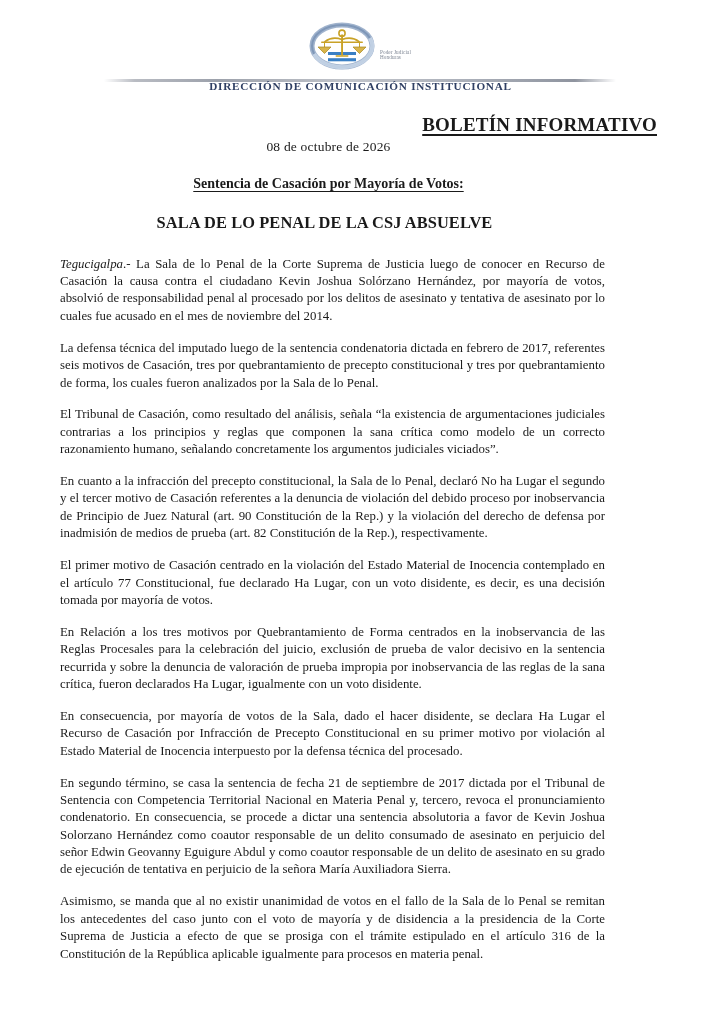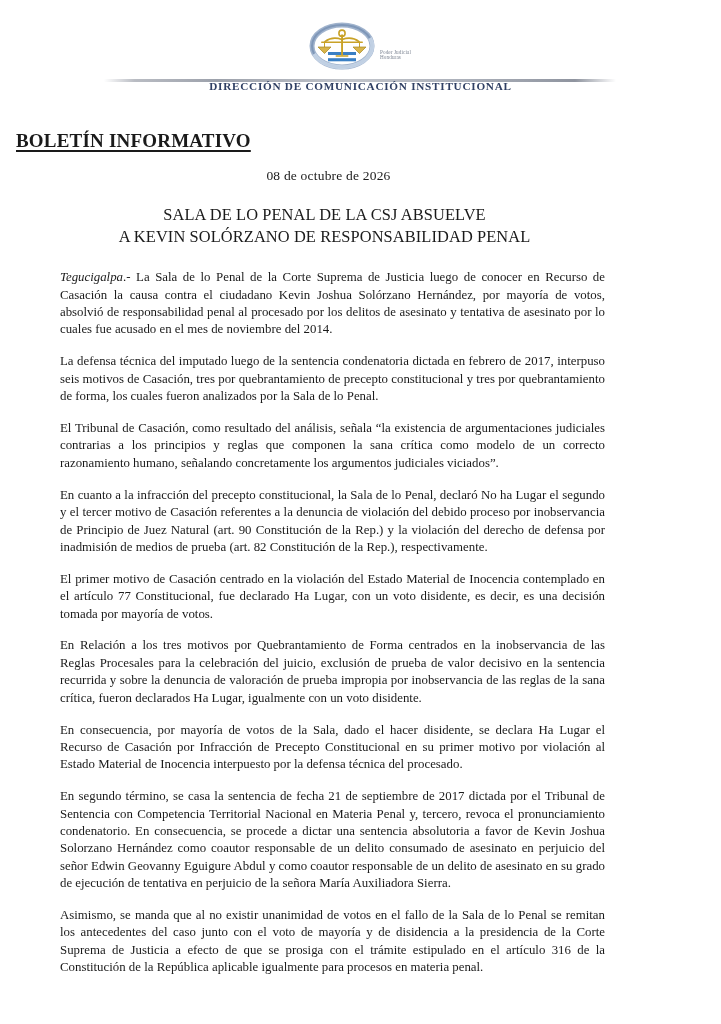--- a/index.html
+++ b/index.html
@@ -77,23 +77,23 @@
     text-align: center;
     font-family: "Liberation Serif", serif;
     font-size: 11.2px;
     font-weight: 700;
     letter-spacing: .75px;
     color: #2f3f63;
   }
 
   
   .bulletin-title {
-    margin: 16px;
+    margin: 0;
     padding-top: 14px;
-    text-align: left;
+    text-align: right;
     font-size: 19px;
     font-weight: 700;
     letter-spacing: .2px;
     text-decoration: underline;
     text-underline-offset: 3px;
     text-decoration-thickness: 1.6px;
   }
   .bulletin-date {
     margin: 3px 0 0 0;
     text-align: center;
@@ -107,21 +107,21 @@
     font-size: 14px;
     font-weight: 700;
     text-decoration: underline;
     text-underline-offset: 2.5px;
     text-decoration-thickness: 1.4px;
   }
   .headline {
     margin: 20px 8px 0 0;
     text-align: center;
     font-size: 16.4px;
-    font-weight: 400;
+    font-weight: 700;
     line-height: 1.32;
     letter-spacing: .1px;
   }
   .headline .hl-line { display: block; }
 
   
   .body-copy {
     margin: 0;
     padding: 22px 52px 0 60px;
   }
@@ -180,29 +180,29 @@
     </div>
 
     <div class="rule-bar"></div>
 
     <div class="dept-line">DIRECCIÓN DE COMUNICACIÓN INSTITUCIONAL</div>
   </div>
 
   <h1 class="bulletin-title">BOLETÍN INFORMATIVO</h1>
   <p class="bulletin-date">08 de octubre de 2026</p>
 
+  <p class="subtitle">Sentencia de Casación por Mayoría de Votos:</p>
 
   <h2 class="headline">
     <span class="hl-line">SALA DE LO PENAL DE LA CSJ ABSUELVE</span>
-    <span class="hl-line">A KEVIN SOLÓRZANO DE RESPONSABILIDAD PENAL</span>
   </h2>
 
   <div class="body-copy">
     <p><em class="lead-city">Tegucigalpa</em><span>.- La Sala de lo Penal de la Corte Suprema de Justicia luego de conocer en Recurso de Casación la causa contra el ciudadano Kevin Joshua Solórzano Hernández, por mayoría de votos, absolvió de responsabilidad  penal al procesado por los delitos de asesinato y tentativa de asesinato por lo cuales fue acusado en el mes de noviembre del 2014.</span></p>
-    <p>La defensa técnica del imputado luego de la sentencia condenatoria dictada en febrero de 2017, interpuso seis motivos de Casación, tres por quebrantamiento de precepto constitucional y tres por quebrantamiento de forma, los cuales fueron analizados por la Sala de lo Penal.</p>
+    <p>La defensa técnica del imputado luego de la sentencia condenatoria dictada en febrero de 2017, referentes seis motivos de Casación, tres por quebrantamiento de precepto constitucional y tres por quebrantamiento de forma, los cuales fueron analizados por la Sala de lo Penal.</p>
     <p>El Tribunal de Casación, como resultado del análisis, señala “la existencia de argumentaciones judiciales contrarias a los principios y reglas que componen la sana crítica como modelo de un correcto razonamiento humano, señalando concretamente los argumentos  judiciales viciados”.</p>
     <p>En cuanto a la infracción del precepto constitucional, la Sala de lo Penal, declaró No ha Lugar el segundo y el tercer motivo de Casación referentes a la denuncia de violación del debido proceso por inobservancia de Principio de Juez Natural (art. 90 Constitución de la Rep.) y la violación del derecho de defensa por inadmisión de medios de prueba (art. 82 Constitución de la Rep.), respectivamente.</p>
     <p>El primer motivo de Casación centrado en la violación del Estado Material de Inocencia contemplado en el artículo 77 Constitucional, fue declarado Ha Lugar, con un voto disidente, es decir, es una decisión tomada por mayoría de votos.</p>
     <p>En Relación a los tres motivos por Quebrantamiento de Forma centrados en la inobservancia de las Reglas Procesales para la celebración del juicio, exclusión de prueba de valor decisivo en la sentencia recurrida y sobre la denuncia de valoración de prueba impropia por inobservancia de las reglas de la sana crítica, fueron declarados Ha Lugar, igualmente con un voto disidente.</p>
     <p>En consecuencia, por mayoría de votos de la Sala, dado el hacer disidente, se declara Ha Lugar el Recurso de Casación por Infracción de Precepto Constitucional en su primer motivo por violación al Estado Material de Inocencia interpuesto por la defensa técnica del procesado.</p>
     <p>En segundo término, se casa la sentencia de fecha 21 de septiembre de 2017 dictada por el Tribunal de Sentencia con Competencia Territorial Nacional en Materia Penal y, tercero, revoca el pronunciamiento condenatorio. En consecuencia, se procede a dictar una sentencia absolutoria a favor de Kevin Joshua Solorzano Hernández como coautor responsable de un delito consumado de asesinato en perjuicio del señor Edwin Geovanny Eguigure Abdul y como coautor responsable de un delito de asesinato en su grado de ejecución de tentativa en perjuicio de la señora María Auxiliadora Sierra.</p>
     <p>Asimismo, se manda que al no existir unanimidad de votos en el fallo de la Sala de lo Penal se remitan los antecedentes del caso junto con el voto de mayoría y de disidencia a la presidencia de la Corte Suprema de Justicia a efecto de que se prosiga con el trámite estipulado en el artículo 316 de la Constitución de la República aplicable igualmente para procesos en materia penal.</p>
   </div>
 
 </div>

